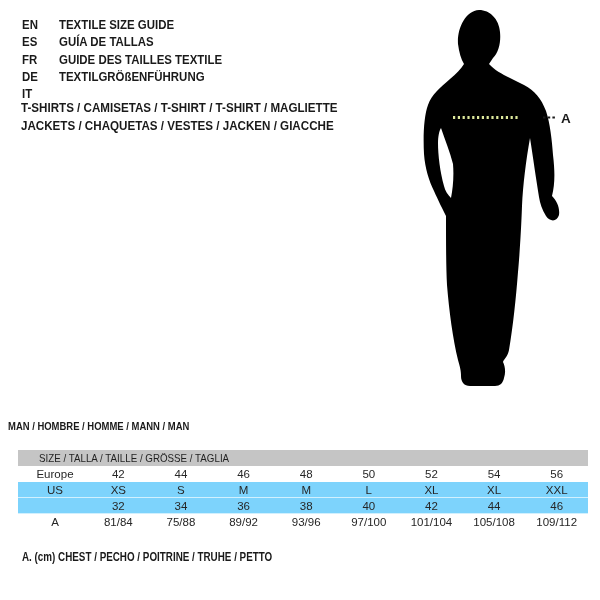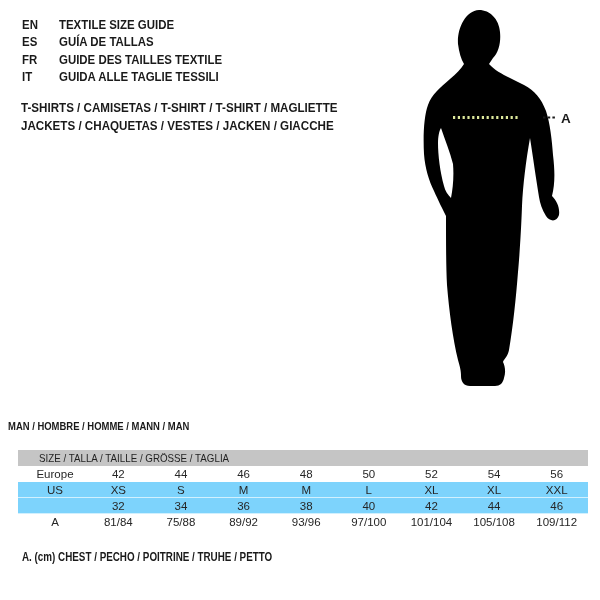--- a/index.html
+++ b/index.html
@@ -46,22 +46,25 @@
       </div>
       <div class="lang-row">
         <span class="lang-code"><span class="cond">ES</span></span>
         <span><span class="cond">GUÍA DE TALLAS</span></span>
       </div>
       <div class="lang-row">
         <span class="lang-code"><span class="cond">FR</span></span>
         <span><span class="cond">GUIDE DES TAILLES TEXTILE</span></span>
       </div>
       <div class="lang-row">
+        <span class="lang-code"><span class="cond">DE</span></span>
+        <span><span class="cond">TEXTILGRÖßENFÜHRUNG</span></span>
+      </div>
+      <div class="lang-row">
         <span class="lang-code"><span class="cond">IT</span></span>
-        <span><span class="cond">GUIDA ALLE TAGLIE TESSILI</span></span>
       </div>
     </div>
 
   <div class="categories">
       <div class="cat-line"><span class="cond">T-SHIRTS / CAMISETAS / T-SHIRT / T-SHIRT / MAGLIETTE</span></div>
       <div class="cat-line"><span class="cond">JACKETS / CHAQUETAS / VESTES / JACKEN / GIACCHE</span></div>
     </div>
 
   <svg class="figure-svg" viewBox="405 0 195 400" aria-hidden="true">
     <path fill-rule="evenodd" d="M 479 10

